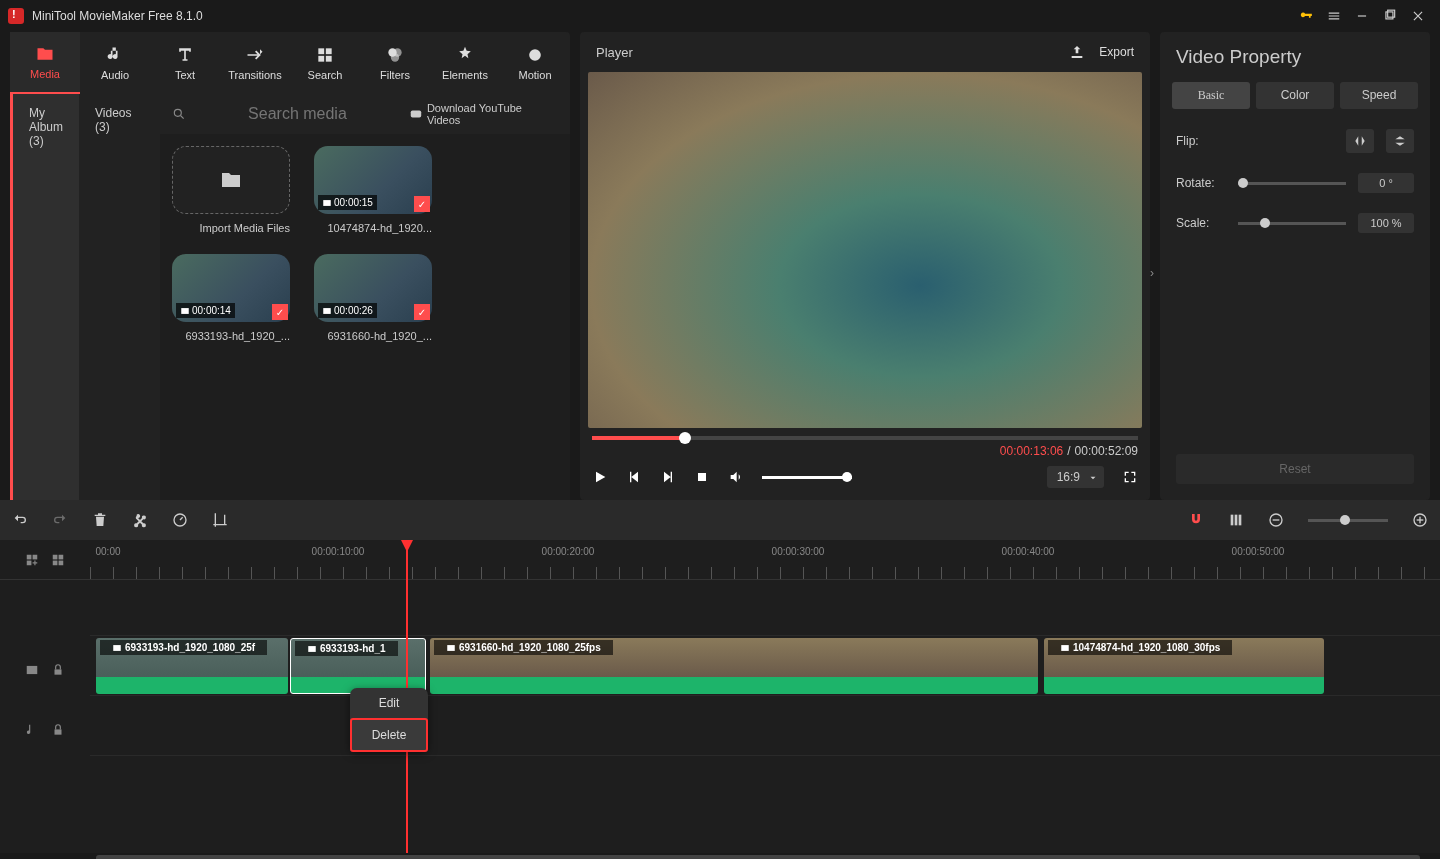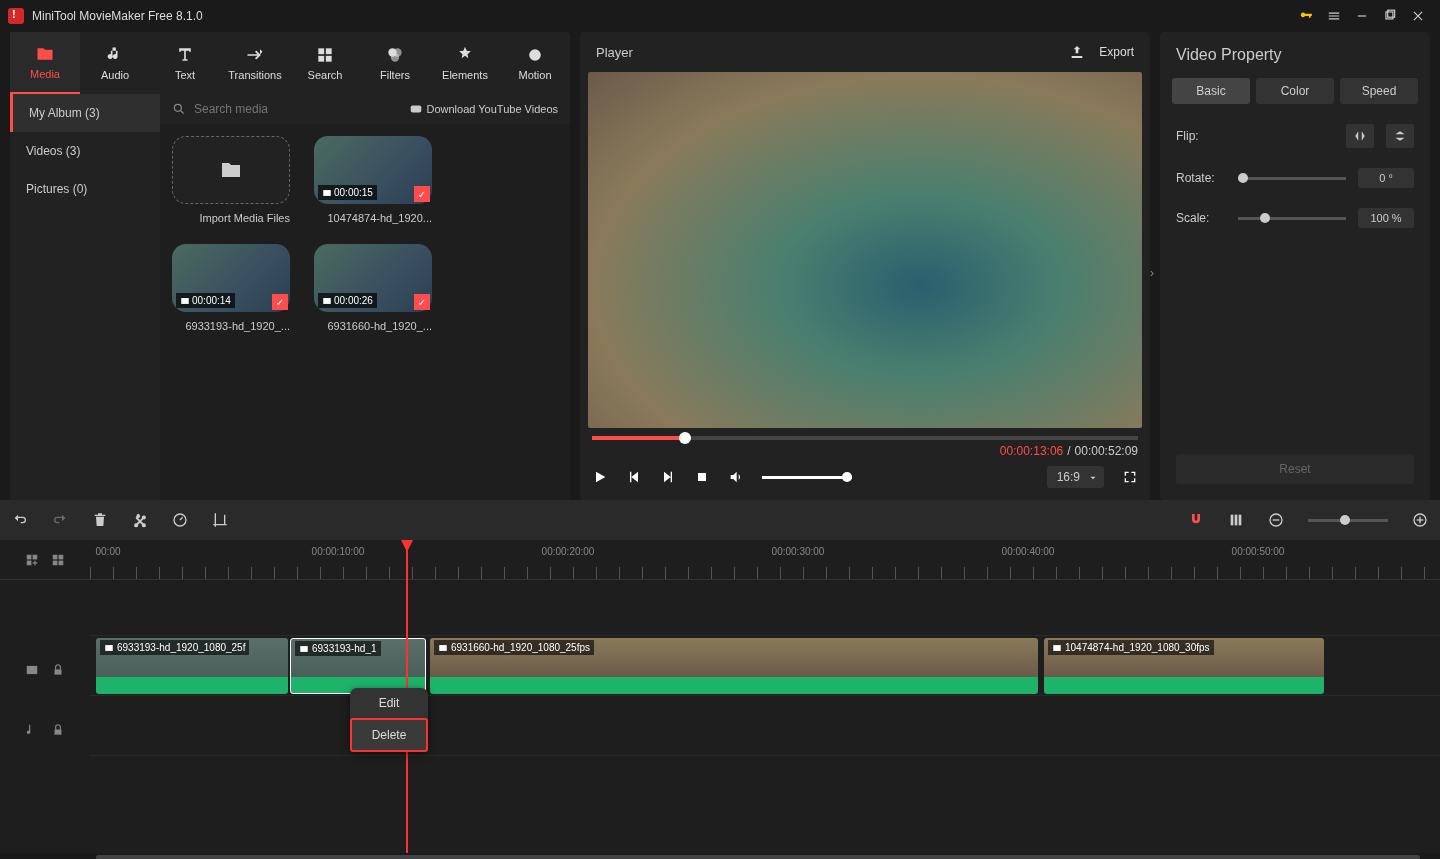--- a/index.html
+++ b/index.html
@@ -18,27 +18,27 @@
 
 .main-area { display: flex; height: 468px; gap: 10px; padding: 0 10px; }
 .left-panel { width: 560px; display: flex; flex-direction: column; }
 .toolbar-tabs { display: flex; background: #222; border-radius: 4px 4px 0 0; height: 62px; }
 .tool-tab { flex: 1; display: flex; flex-direction: column; align-items: center; justify-content: center; gap: 4px; color: #ddd; cursor: pointer; font-size: 11px; }
 .tool-tab.active { color: #ff4d4d; border-bottom: 2px solid #ff4d4d; background: #2a2a2a; }
 .tool-tab svg { width: 20px; height: 20px; }
 
 
 .media-area { display: flex; flex: 1; background: #1e1e1e; }
-.sidebar { width: 150px; background: #222; display: flex; flex-direction: column; }
+.sidebar { width: 150px; background: #222; display: flex; flex-direction: row; }
 .sidebar-item { padding: 12px 16px; color: #ccc; cursor: pointer; font-size: 12px; }
 .sidebar-item.active { background: #2f2f2f; border-left: 3px solid #ff4d4d; }
 
 .media-content { flex: 1; display: flex; flex-direction: column; }
 .media-header { display: flex; align-items: center; padding: 8px 12px; gap: 8px; background: #222; }
-.search-input { background: transparent; border: none; color: #ccc; font-size: 12px; outline: none; flex: 1; }
+.search-input { background: transparent; border: none; color: #ccc; font-size: 16px; outline: none; flex: 1; text-align: center; }
 .dl-link { color: #ccc; font-size: 11px; cursor: pointer; display: flex; align-items: center; gap: 4px; }
 
 .media-grid { padding: 12px; display: flex; flex-wrap: wrap; gap: 20px 24px; align-content: flex-start; }
 .media-item { width: 118px; }
 .thumb { width: 118px; height: 68px; background: linear-gradient(135deg, #4a6b5f 0%, #3a4f5f 60%, #2a3f4f 100%); position: relative; border-radius: 14px; }
 .thumb.import { background: #222; border: 1px dashed #666; display: flex; align-items: center; justify-content: center; }
 .thumb .duration { position: absolute; left: 4px; bottom: 4px; background: rgba(0,0,0,0.7); color: #fff; font-size: 10px; padding: 2px 4px; display: flex; align-items: center; gap: 2px; }
 .thumb .check { position: absolute; right: 2px; bottom: 2px; width: 16px; height: 16px; background: #ff4d4d; display: flex; align-items: center; justify-content: center; color: #fff; font-size: 10px; }
 .media-label { color: #ccc; font-size: 11px; margin-top: 8px; text-align: right; white-space: nowrap; overflow: hidden; text-overflow: ellipsis; }
 
@@ -58,24 +58,24 @@
 .control-row { display: flex; align-items: center; gap: 18px; }
 .ctrl-btn { color: #fff; cursor: pointer; display: flex; align-items: center; }
 .ctrl-btn svg { width: 16px; height: 16px; }
 .vol-slider { width: 90px; height: 3px; background: #fff; position: relative; }
 .vol-slider::after { content: ""; position: absolute; right: 0; top: -4px; width: 10px; height: 10px; background: #fff; border-radius: 50%; }
 .ctrl-spacer { flex: 1; }
 .ratio-select { background: #333; color: #ccc; padding: 4px 24px 4px 10px; font-size: 12px; border-radius: 3px; cursor: pointer; position: relative; }
 
 
 .prop-panel { width: 270px; background: #222; border-radius: 4px; display: flex; flex-direction: column; position: relative; }
-.prop-header { padding: 14px 16px; color: #ccc; font-size: 16px; }
+.prop-header { padding: 14px 16px; color: #ccc; font-size: 19px; }
 .prop-tabs { display: flex; gap: 6px; padding: 0 12px 10px; }
 .prop-tab { flex: 1; background: #333; text-align: center; padding: 6px 0; font-size: 12px; cursor: pointer; border-radius: 3px; }
-.prop-tab.active { background: #444; }
+.prop-tab.active { background: #444; font-family: Liberation Serif, serif; }
 .prop-row { display: flex; align-items: center; padding: 10px 16px; gap: 12px; }
 .prop-label { width: 50px; font-size: 12px; color: #ccc; }
 .prop-btn { width: 28px; height: 24px; background: #333; display: flex; align-items: center; justify-content: center; cursor: pointer; border-radius: 3px; }
 .prop-slider { flex: 1; height: 3px; background: #555; position: relative; }
 .prop-slider::after { content: ""; position: absolute; left: 0; top: -4px; width: 10px; height: 10px; background: #ccc; border-radius: 50%; }
 .prop-slider.mid::after { left: 20%; }
 .prop-value { width: 56px; background: #333; text-align: center; padding: 4px 0; font-size: 11px; border-radius: 3px; }
 .reset-btn { margin: auto 16px 16px; padding: 8px; text-align: center; background: #2a2a2a; color: #666; border-radius: 3px; cursor: pointer; font-size: 12px; }
 .panel-collapse { position: absolute; left: -10px; top: 50%; color: #888; cursor: pointer; }
 
@@ -98,21 +98,21 @@
 .ruler-label { position: absolute; top: 6px; font-size: 10px; color: #888; transform: translateX(-50%); }
 .ruler-ticks { position: absolute; bottom: 0; left: 0; right: 0; height: 12px; background: repeating-linear-gradient(to right, #555 0, #555 1px, transparent 1px, transparent 23px); }
 .playhead { position: absolute; top: 0; bottom: 0; width: 2px; background: #ff3030; z-index: 20; }
 .playhead::before { content: ""; position: absolute; top: 0; left: -5px; width: 12px; height: 12px; background: #ff3030; clip-path: polygon(0 0, 100% 0, 50% 100%); }
 
 .track-row { height: 60px; position: relative; border-bottom: 1px solid #2a2a2a; }
 .track-row.spacer-row { height: 56px; }
 .clip { position: absolute; top: 2px; height: 56px; border-radius: 3px; overflow: hidden; background: linear-gradient(to bottom, #5a6f6a 0%, #4a5f5a 70%, #1db46a 70%, #1db46a 100%); }
 .clip.alt { background: linear-gradient(to bottom, #8a7a5a 0%, #6a5a4a 70%, #1db46a 70%, #1db46a 100%); }
 .clip.selected { border: 1px solid #fff; }
-.clip-label { position: absolute; top: 2px; left: 4px; background: rgba(0,0,0,0.6); color: #fff; font-size: 10px; padding: 2px 4px; display: flex; align-items: center; gap: 3px; max-width: calc(100% - 8px); overflow: hidden; white-space: nowrap; }
+.clip-label { position: absolute; top: 2px; left: 4px; background: rgba(0,0,0,0.6); color: #fff; font-size: 10px; padding: 2px 12px; display: flex; align-items: center; gap: 3px; max-width: calc(100% - 8px); overflow: hidden; white-space: nowrap; font-weight: bold; }
 
 
 .ctx-menu { position: absolute; z-index: 50; background: #333; border-radius: 7px; width: 78px; box-shadow: 0 2px 8px rgba(0,0,0,0.5); }
 .ctx-item { padding: 8px 14px; color: #ddd; font-size: 12px; cursor: pointer; text-align: center; }
 .ctx-item.highlight { border: 2px solid #ff3030; border-radius: 3px; background: #3a3a3a; }
 
 .tl-scrollbar { height: 10px; background: #1a1a1a; position: relative; }
 .tl-scroll-thumb { position: absolute; left: 96px; right: 20px; top: 2px; height: 6px; background: #444; border-radius: 3px; }
 
 svg { fill: currentColor; }

